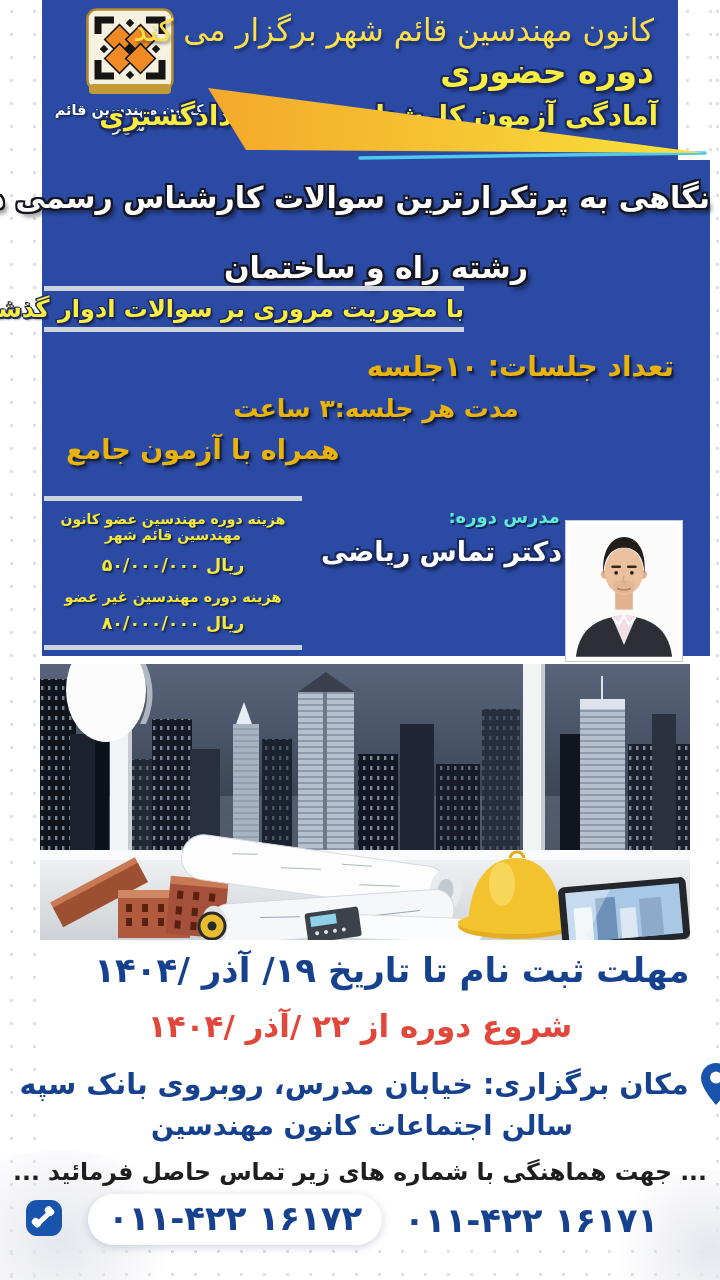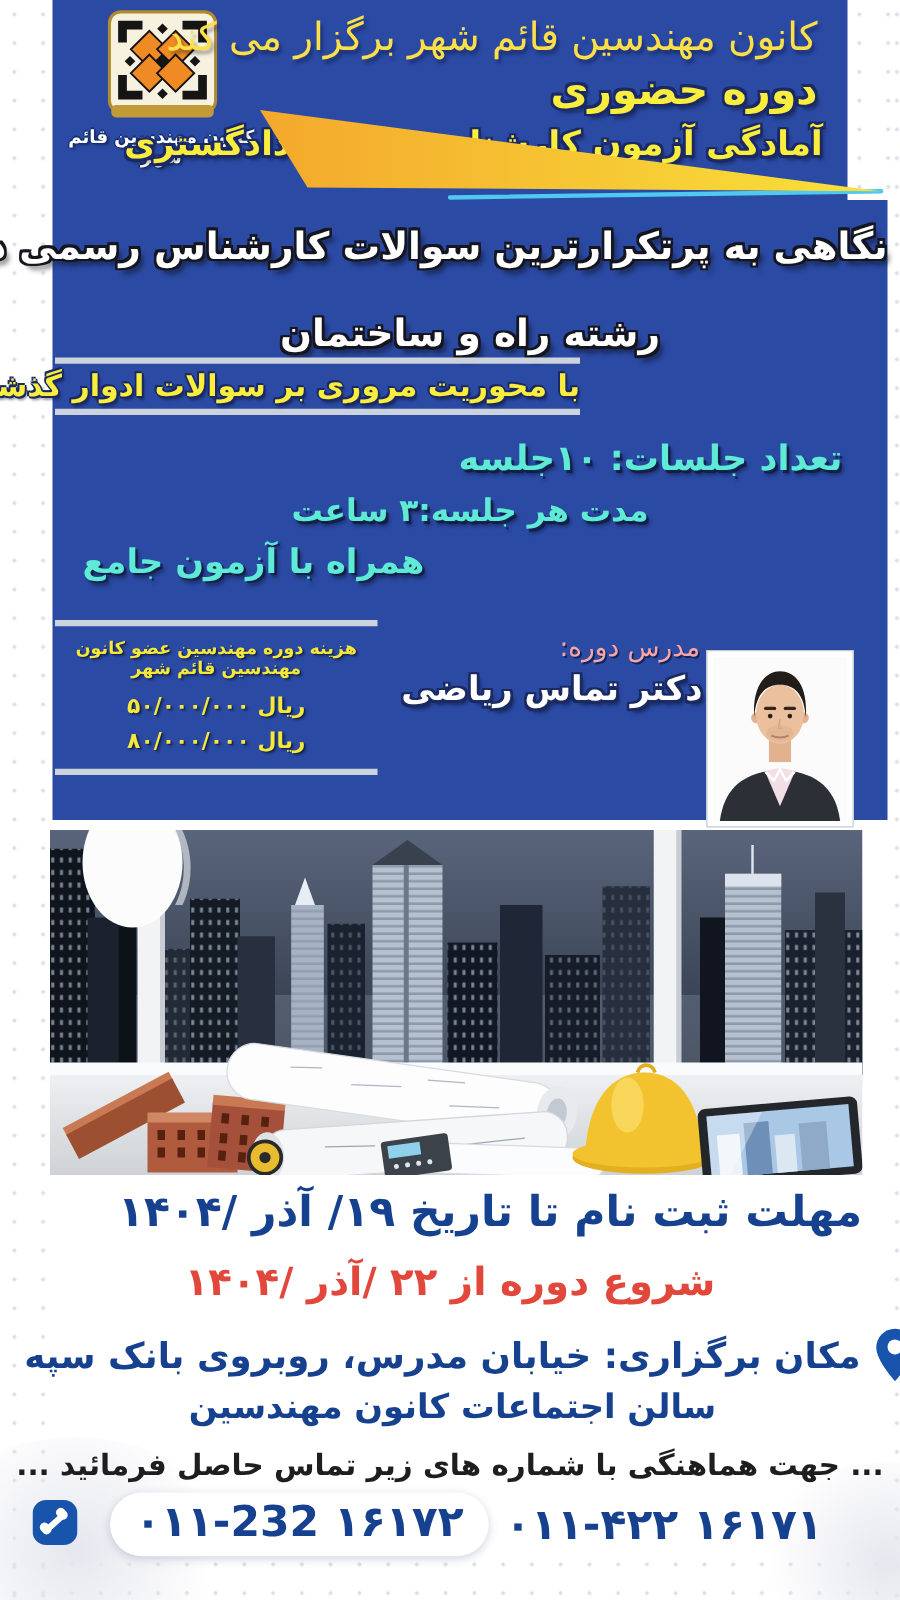--- a/index.html
+++ b/index.html
@@ -15,21 +15,21 @@
   .panel{position:absolute;background:#2b4aa4;}
   
   .white-o{color:#ffffff;text-shadow:2px 0 0 #15161f,-2px 0 0 #15161f,0 2px 0 #15161f,0 -2px 0 #15161f,
            2px 2px 0 #15161f,-2px -2px 0 #15161f,-2px 2px 0 #15161f,2px -2px 0 #15161f,4px 5px 4px rgba(0,0,0,.45);}
   .white-nv{color:#ffffff;text-shadow:2px 0 0 #1a2b63,-2px 0 0 #1a2b63,0 2px 0 #1a2b63,0 -2px 0 #1a2b63,
            2px 2px 0 #1a2b63,-2px -2px 0 #1a2b63,-2px 2px 0 #1a2b63,2px -2px 0 #1a2b63,3px 4px 3px rgba(0,0,0,.4);}
   .yellow-o{color:#f9ed3d;text-shadow:2px 0 0 #1b2a66,-2px 0 0 #1b2a66,0 2px 0 #1b2a66,0 -2px 0 #1b2a66,
            2px 2px 0 #1b2a66,-2px -2px 0 #1b2a66,-2px 2px 0 #1b2a66,2px -2px 0 #1b2a66,3px 4px 3px rgba(0,0,0,.35);}
   .yellow-sm{color:#f9ed3d;text-shadow:1.5px 0 0 #1b2a66,-1.5px 0 0 #1b2a66,0 1.5px 0 #1b2a66,0 -1.5px 0 #1b2a66,
            1.5px 1.5px 0 #1b2a66,-1.5px -1.5px 0 #1b2a66,2px 3px 2px rgba(0,0,0,.35);}
-  .wshadow{color:#5eead4;text-shadow:2px 2px 0 rgba(13,23,58,.7),3px 4px 3px rgba(0,0,0,.35);}
+  .wshadow{color:#eab308;text-shadow:2px 2px 0 rgba(13,23,58,.7),3px 4px 3px rgba(0,0,0,.35);}
   .fee-txt{color:#f6e839;text-shadow:1px 1px 0 #12255a,2px 2px 2px rgba(0,0,0,.4);}
   .navy{color:#16418f;padding-left:32px;}
   .sep{background:#ccd3dc;height:5px;}
   .phone{font-weight:800;font-size:34px;color:#16418f;direction:ltr;unicode-bidi:isolate;letter-spacing:1px;white-space:nowrap;}
   .pill{background:#ffffff;border-radius:28px;box-shadow:0 2px 8px rgba(100,110,150,.3);padding:4px 20px 7px 20px;}
   .venue-row{display:flex;justify-content:center;align-items:center;gap:10px;direction:rtl;}
 </style>
 </head>
 <body>
 
@@ -102,25 +102,26 @@
     </div>
 
     <div class="abs rtl wshadow" style="right:36px;top:190px;font-size:28px;font-weight:800;white-space:nowrap;">تعداد جلسات:  ۱۰جلسه</div>
     <div class="abs rtl ctr wshadow" style="top:234px;font-size:25px;font-weight:800;">مدت هر جلسه:۳ ساعت</div>
     <div class="abs rtl wshadow" style="left:24px;top:274px;font-size:27px;font-weight:800;white-space:nowrap;">همراه با آزمون جامع</div>
 
     <div class="abs" style="left:2px;top:336px;width:258px;text-align:center;">
       <div class="sep" style="margin-bottom:10px;"></div>
       <div class="rtl fee-txt" style="font-size:14px;font-weight:700;">هزینه دوره مهندسین عضو کانون مهندسین قائم شهر</div>
       <div class="ltr fee-txt" style="font-size:17.5px;font-weight:800;margin-top:12px;">۵۰/۰۰۰/۰۰۰ ریال</div>
+      <div class="rtl fee-txt" style="font-size:14.5px;font-weight:700;margin-top:14px;">هزینه دوره مهندسین غیر عضو</div>
       <div class="ltr fee-txt" style="font-size:17.5px;font-weight:800;margin-top:8px;">۸۰/۰۰۰/۰۰۰ ریال</div>
       <div class="sep" style="margin-top:12px;"></div>
     </div>
 
-    <div class="abs rtl" style="right:150px;top:346px;font-size:21px;font-weight:400;color:#fca5a5;text-shadow:1.5px 1.5px 0 #13265c;white-space:nowrap;">مدرس دوره:</div>
+    <div class="abs rtl" style="right:150px;top:346px;font-size:18px;font-weight:700;color:#5eead4;text-shadow:1.5px 1.5px 0 #13265c;white-space:nowrap;">مدرس دوره:</div>
     <div class="abs rtl white-nv" style="right:148px;top:376px;font-size:27px;font-weight:800;white-space:nowrap;">دکتر تماس ریاضی</div>
 
     <div class="abs" style="left:523px;top:360px;width:118px;height:142px;background:#fff;border:1px solid #c8cacd;box-sizing:border-box;padding:4px;">
       <svg width="108" height="132" viewBox="0 0 110 134">
         <rect width="110" height="134" fill="#fbfbfc"></rect>
         <circle cx="36" cy="50" r="4.5" fill="#e2b28f"></circle>
           <circle cx="74" cy="50" r="4.5" fill="#e2b28f"></circle>
         <rect x="46" y="64" width="18" height="22" fill="#e2b28f"></rect>
         <ellipse cx="55" cy="47" rx="19.5" ry="24" fill="#eac09f"></ellipse>
         <path d="M34,50 C32,23 44,12 55,12 C67,12 78,23 76,50 C75,31 67,23 55,23 C43,23 35,31 34,50 Z" fill="#221d19"></path>
@@ -312,16 +313,16 @@
   <div class="abs" style="left:26px;top:1200px;width:36px;height:36px;">
     <svg width="36" height="36" viewBox="0 0 36 36">
       <rect width="36" height="36" rx="11" fill="#1853ac"></rect>
       <g transform="rotate(-42 18 18)" fill="#ffffff">
         <rect x="8" y="15.5" width="20" height="5" rx="2.5"></rect>
         <rect x="5.5" y="11.5" width="7.5" height="10" rx="3.5"></rect>
         <rect x="23" y="11.5" width="7.5" height="10" rx="3.5"></rect>
       </g>
     </svg>
   </div>
-  <div class="abs phone pill" style="left:88px;top:1194px;">۰۱۱-232 ۱۶۱۷۲</div>
+  <div class="abs phone pill" style="left:88px;top:1194px;">۰۱۱-۴۲۲ ۱۶۱۷۲</div>
   <div class="abs phone" style="left:404px;top:1200px;text-align:right;">۰۱۱-۴۲۲ ۱۶۱۷۱</div>
 
 </div>
 
 </body></html>

